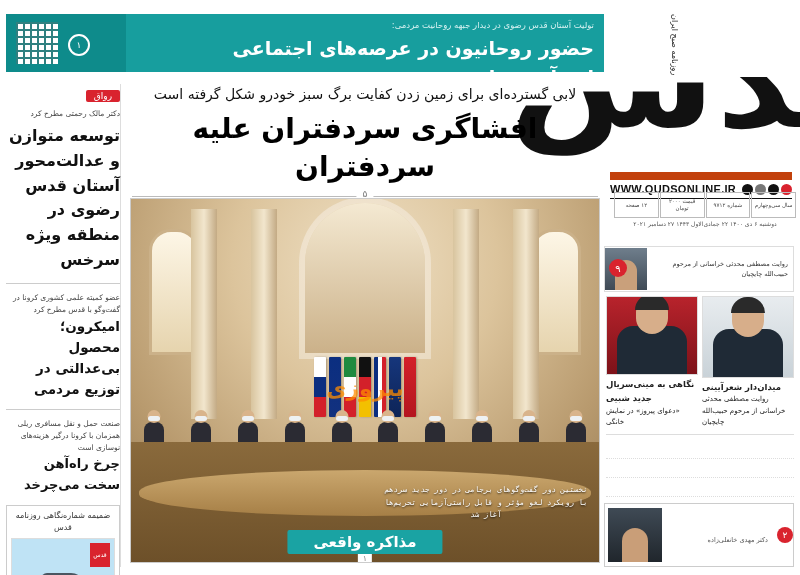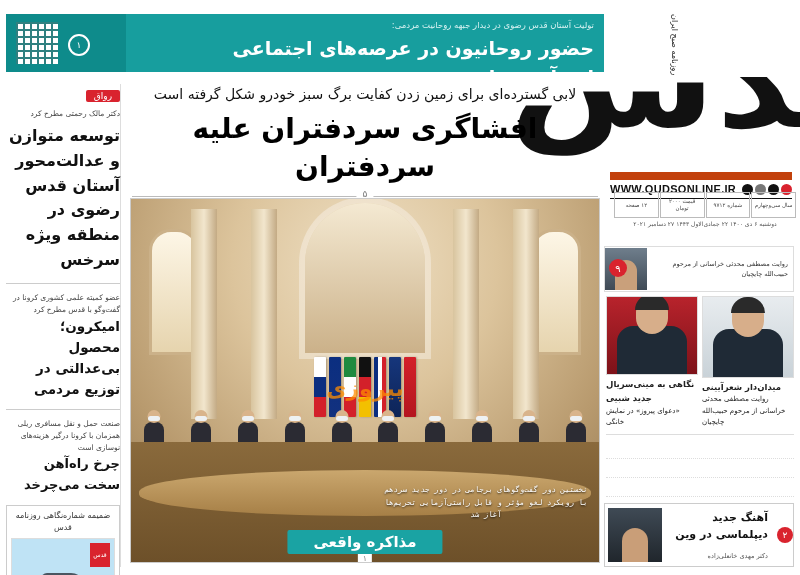--- a/index.html
+++ b/index.html
@@ -460,20 +460,19 @@
       <div>&nbsp;</div>
       <div>&nbsp;</div>
       <div>&nbsp;</div>
     </div>
 
     <div class="r-bottom">
       <div class="img">
           <span class="f"></span>
         </div>
       <div class="txt">
-        <div class="t1">آهنگ جدید دیپلماسی در وین</div>
         <div class="t2">دکتر مهدی خانعلی‌زاده</div>
       </div>
       <div class="num">۲</div>
     </div>
 
   </div>
 </div>
 
 </body></html>

